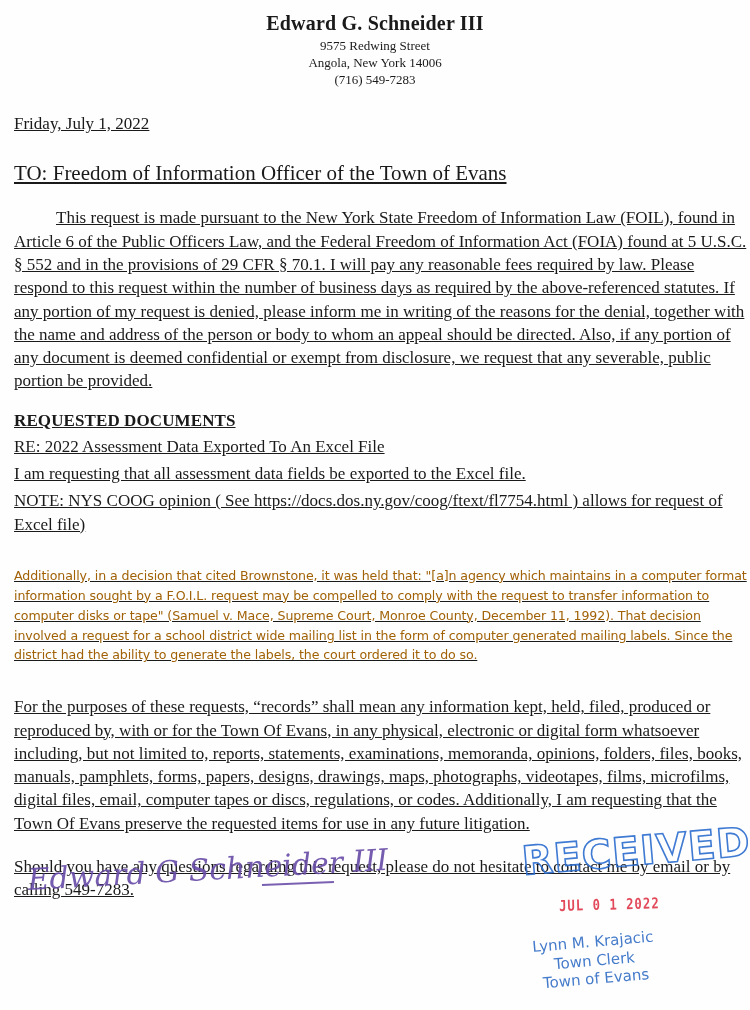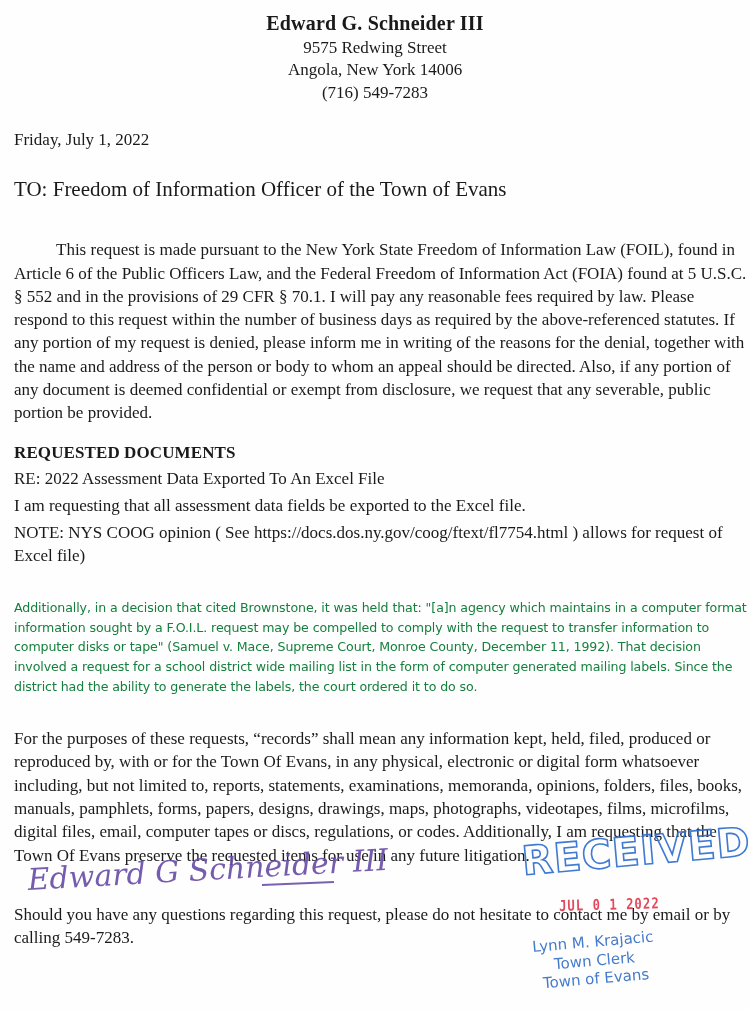--- a/index.html
+++ b/index.html
@@ -22,61 +22,62 @@
     text-align: center;
     padding-top: 10px;
   }
   .lh-name {
     font-weight: bold;
     font-size: 20px;
     letter-spacing: 0.2px;
     line-height: 1.35;
   }
   .lh-line {
-    font-size: 17px;
+    font-size: 13px;
     line-height: 1.32;
   }
 
   
   .body-wrap {
     padding: 0 0 0 14px;
+    text-decoration: underline;
   }
   .date-line {
     font-size: 17px;
     margin-top: 26px;
   }
   .to-line {
     font-size: 21px;
     margin-top: 27px;
   }
   .para {
     font-size: 17px;
     line-height: 1.37;
     text-align: left;
-    margin-top: 36px;
+    margin-top: 20px;
   }
   .para.indent {
     text-indent: 42px;
   }
   .section-head {
     font-size: 17px;
     font-weight: bold;
     margin-top: 18px;
     letter-spacing: 0.1px;
   }
   .tight {
     margin-top: 4px;
   }
 
   
   .quote-block {
     font-family: "DejaVu Sans", "Liberation Sans", sans-serif;
     font-size: 12.6px;
     line-height: 1.58;
-    color: #15803d;
+    color: #a16207;
     margin-top: 30px;
     letter-spacing: -0.1px;
   }
 
   
   .signature {
     position: absolute;
     left: 28px;
     top: 862px;
     width: 320px;

